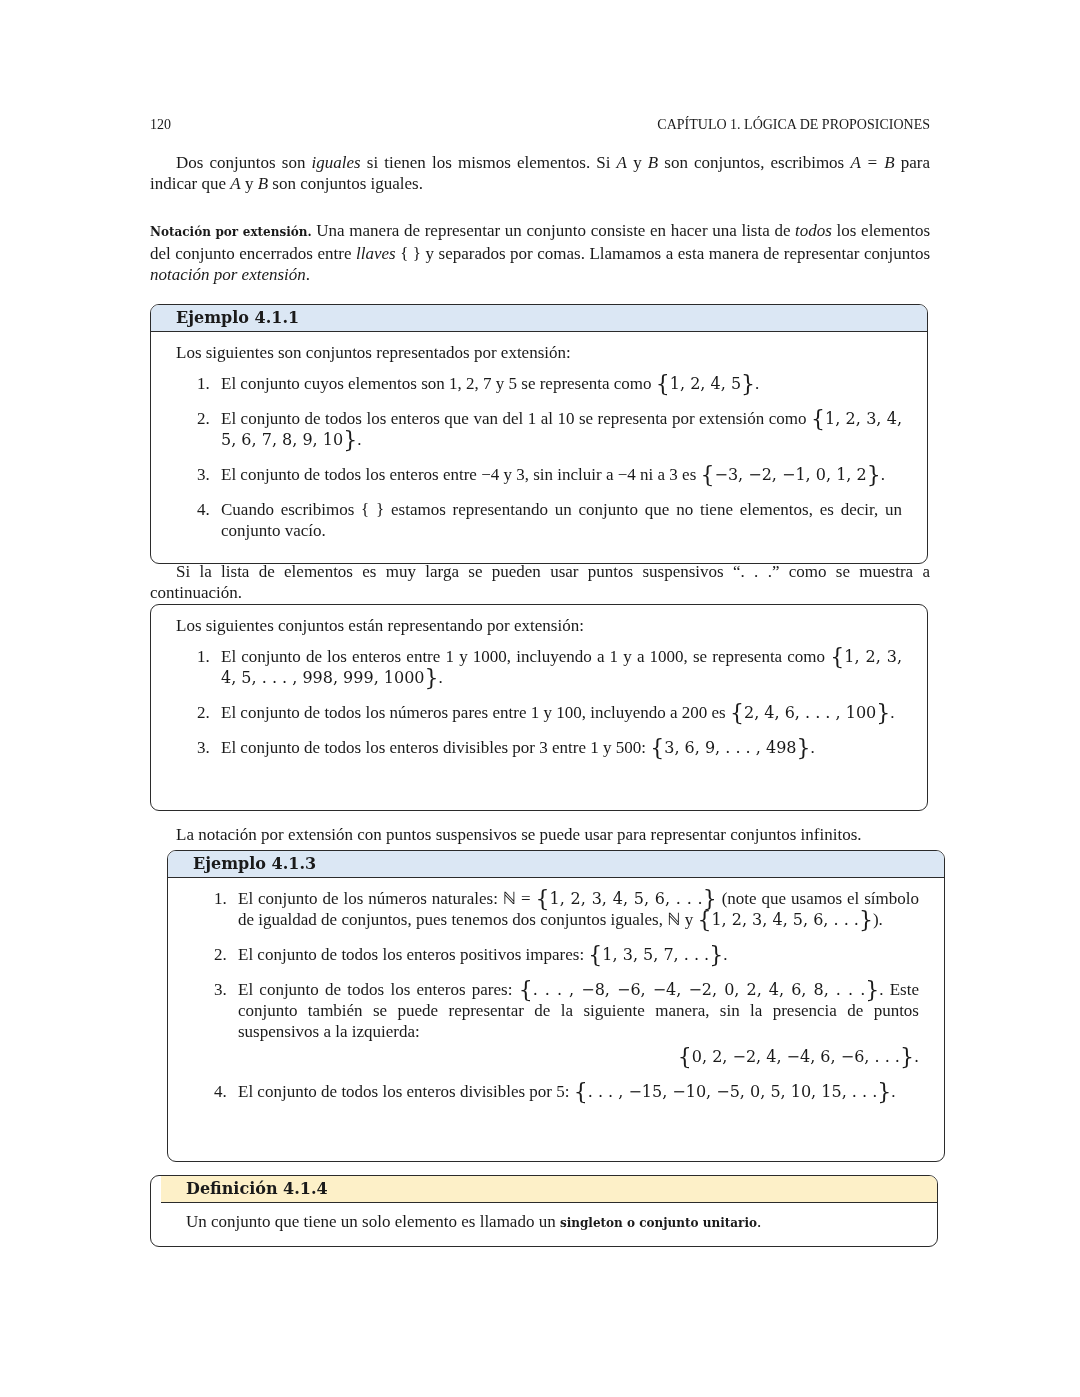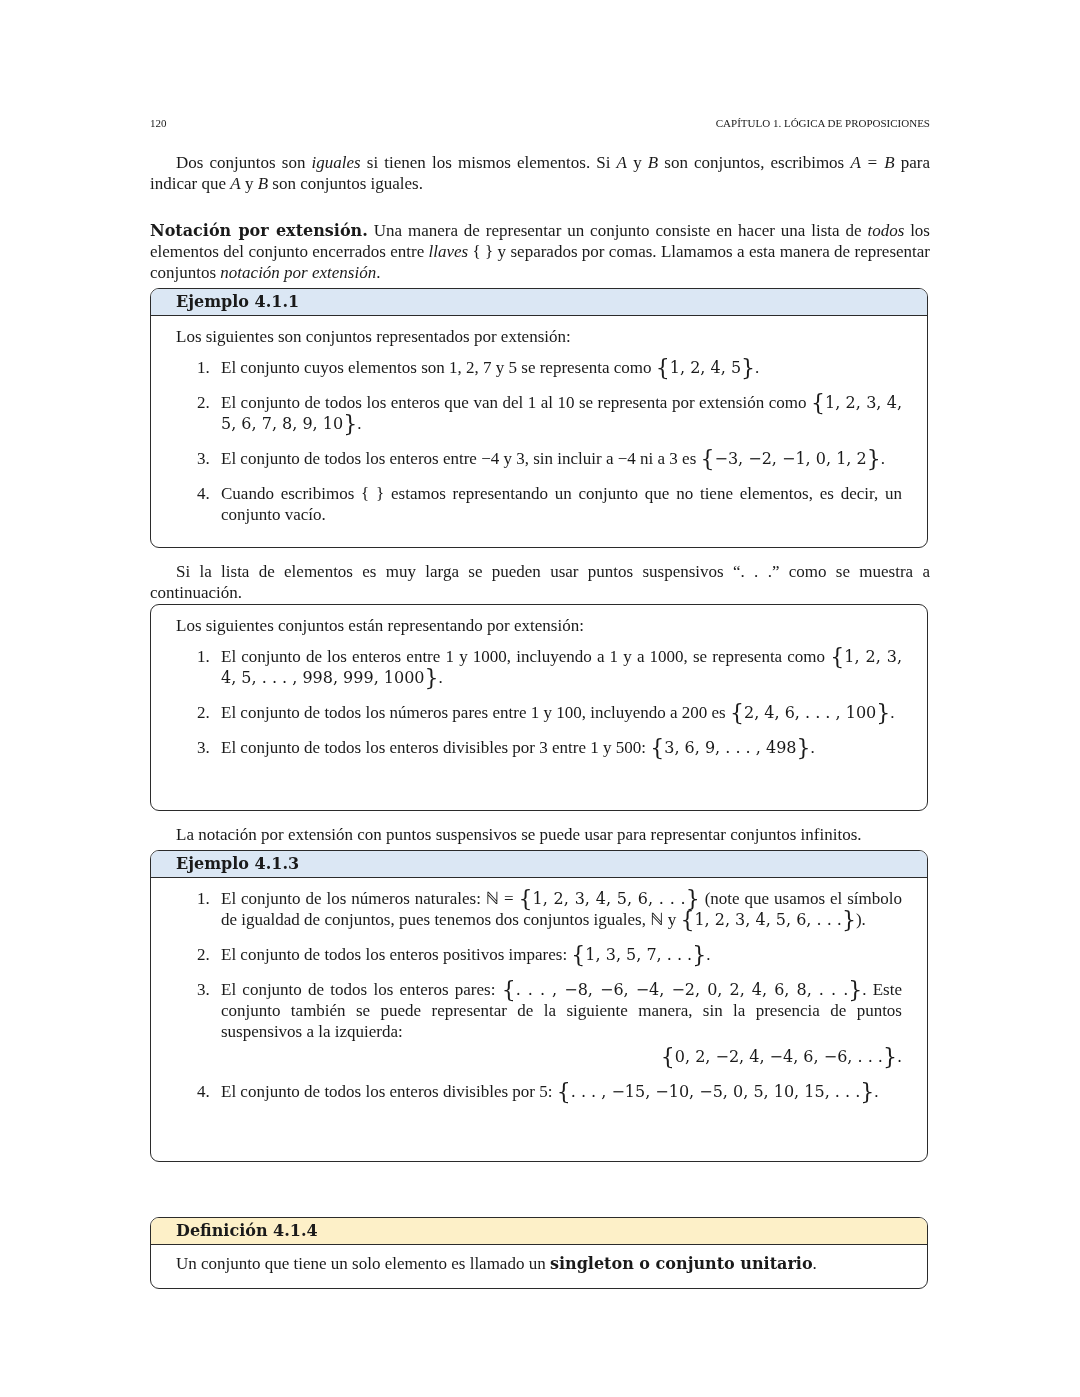--- a/index.html
+++ b/index.html
@@ -5,21 +5,21 @@
   html, body { margin: 0; padding: 0; background: #ffffff; }
   body {
     width: 1080px; height: 1397px; position: relative; overflow: hidden;
     font-family: "DejaVu Serif", "Liberation Serif", serif;
     color: #1a1a1a;
   }
   .page { position: absolute; left: 150px; top: 0; width: 780px; }
   .txt { font-family: "Liberation Serif", serif; font-size: 17px; line-height: 21px; }
   .running-head {
     position: absolute; top: 117px; left: 0; width: 780px; height: 22px;
-    font-family: "Liberation Serif", serif; font-size: 11px;
+    font-family: "Liberation Serif", serif; font-size: 14px;
   }
   .running-head .pnum { position: absolute; left: 0; top: 0; }
   .running-head .chap { position: absolute; right: 0; top: 0; }
   .para { position: absolute; left: 0; width: 780px; text-align: justify; }
   .indent { text-indent: 26px; }
   .box {
     position: absolute; left: 0; width: 776px;
     border: 1.6px solid #2b2b2b; border-radius: 9px; overflow: hidden; background: #fff;
   }
   .box-head {
@@ -30,38 +30,38 @@
   .ex .box-head { background: #dbe7f4; }
   .def .box-head { background: #fdf0c8; }
   .box-body { padding: 10px 25px 0 25px; position: relative; }
   .intro { margin: 0 0 10px 0; }
   ol.items { list-style: none; margin: 0; padding: 0; }
   ol.items li { position: relative; padding-left: 45px; margin-bottom: 14px; text-align: justify; }
   ol.items li .num { position: absolute; left: 21px; top: 0; }
   .math { font-family: "DejaVu Serif", serif; font-size: 16px; }
   .brace { font-size: 22px; line-height: 16px; vertical-align: -2px; }
   .display { text-align: right; margin: 4px 0 0 0; }
-  b.bold { font-family: "DejaVu Serif", serif; font-weight: bold; font-size: 16px; }
+  b.bold { font-family: "DejaVu Serif", serif; font-weight: bold; font-size: 12px; }
   i.it { font-style: italic; }
 </style>
 </head>
 <body>
 
 <div class="page">
 
   <div class="running-head">
     <span class="pnum">120</span>
     <span class="chap">CAPÍTULO 1.  LÓGICA DE PROPOSICIONES</span>
   </div>
 
   <p class="para txt indent" style="top:152px;margin:0;"><span>Dos conjuntos son </span><i class="it">iguales</i><span> si tienen los mismos elementos. Si </span><i class="it">A</i><span> y </span><i class="it">B</i><span> son conjuntos, escribimos </span><i class="it">A = B</i><span> para indicar que </span><i class="it">A</i><span> y </span><i class="it">B</i><span> son conjuntos iguales.</span></p>
 
   <p class="para txt" style="top:220px;margin:0;"><b class="bold">Notación por extensión.</b><span>  Una manera de representar un conjunto consiste en hacer una lista de </span><i class="it">todos</i><span> los elementos del conjunto encerrados entre </span><i class="it">llaves</i><span> { } y separados por comas. Llamamos a esta manera de representar conjuntos </span><i class="it">notación por extensión</i><span>.</span></p>
 
-  <div class="box ex" style="top:288px;height:258px;">
+  <div class="box ex" style="top:304px;height:258px;">
     <div class="box-head">Ejemplo 4.1.1</div>
     <div class="box-body txt">
       <p class="intro">Los siguientes son conjuntos representados por extensión:</p>
       <ol class="items">
         <li><span class="num">1.</span><span>El conjunto cuyos elementos son 1, 2, 7 y 5 se representa como </span><span class="math"><span class="brace">{</span><span>1, 2, 4, 5</span><span class="brace">}</span></span><span>.</span></li>
         <li><span class="num">2.</span><span>El conjunto de todos los enteros que van del 1 al 10 se representa por extensión como </span><span class="math"><span class="brace">{</span><span>1, 2, 3, 4, 5, 6, 7, 8, 9, 10</span><span class="brace">}</span></span><span>.</span></li>
         <li><span class="num">3.</span><span>El conjunto de todos los enteros entre −4 y 3, sin incluir a −4 ni a 3 es </span><span class="math"><span class="brace">{</span><span>−3, −2, −1, 0, 1, 2</span><span class="brace">}</span></span><span>.</span></li>
         <li><span class="num">4.</span><span>Cuando escribimos { } estamos representando un conjunto que no tiene elementos, es decir, un conjunto vacío.</span></li>
       </ol>
     </div>
@@ -75,32 +75,32 @@
       <ol class="items">
         <li><span class="num">1.</span><span>El conjunto de los enteros entre 1 y 1000, incluyendo a 1 y a 1000, se representa como </span><span class="math"><span class="brace">{</span><span>1, 2, 3, 4, 5, . . . , 998, 999, 1000</span><span class="brace">}</span></span><span>.</span></li>
         <li><span class="num">2.</span><span>El conjunto de todos los números pares entre 1 y 100, incluyendo a 200 es </span><span class="math"><span class="brace">{</span><span>2, 4, 6, . . . , 100</span><span class="brace">}</span></span><span>.</span></li>
         <li><span class="num">3.</span><span>El conjunto de todos los enteros divisibles por 3 entre 1 y 500: </span><span class="math"><span class="brace">{</span><span>3, 6, 9, . . . , 498</span><span class="brace">}</span></span><span>.</span></li>
       </ol>
     </div>
   </div>
 
   <p class="para txt indent" style="top:824px;margin:0;">La notación por extensión con puntos suspensivos se puede usar para representar conjuntos infinitos.</p>
 
-  <div class="box ex" style="top:850px;height:310px;">
+  <div class="box ex" style="top:850px;height:310px;margin-left:17px;">
     <div class="box-head">Ejemplo 4.1.3</div>
     <div class="box-body txt">
       <ol class="items">
         <li><span class="num">1.</span><span>El conjunto de los números naturales: ℕ = </span><span class="math"><span class="brace">{</span><span>1, 2, 3, 4, 5, 6, . . .</span><span class="brace">}</span></span><span> (note que usamos el símbolo de igualdad de conjuntos, pues tenemos dos conjuntos iguales, ℕ y </span><span class="math"><span class="brace">{</span><span>1, 2, 3, 4, 5, 6, . . .</span><span class="brace">}</span></span><span>).</span></li>
         <li><span class="num">2.</span><span>El conjunto de todos los enteros positivos impares: </span><span class="math"><span class="brace">{</span><span>1, 3, 5, 7, . . .</span><span class="brace">}</span></span><span>.</span></li>
         <li><span class="num">3.</span><span>El conjunto de todos los enteros pares: </span><span class="math"><span class="brace">{</span><span>. . . , −8, −6, −4, −2, 0, 2, 4, 6, 8, . . .</span><span class="brace">}</span></span><span>. Este conjunto también se puede representar de la siguiente manera, sin la presencia de puntos suspensivos a la izquierda:</span>
           <div class="display math"><span class="brace">{</span><span>0, 2, −2, 4, −4, 6, −6, . . .</span><span class="brace">}</span><span>.</span></div>
         </li>
         <li><span class="num">4.</span><span>El conjunto de todos los enteros divisibles por 5: </span><span class="math"><span class="brace">{</span><span>. . . , −15, −10, −5, 0, 5, 10, 15, . . .</span><span class="brace">}</span></span><span>.</span></li>
       </ol>
     </div>
   </div>
 
-  <div class="box def" style="top:1217px;height:70px;">
+  <div class="box def" style="top:1175px;height:70px;padding-left:10px;">
     <div class="box-head">Definición 4.1.4</div>
     <div class="box-body txt" style="padding-top:8px;"><span>Un conjunto que tiene un solo elemento es llamado un </span><b class="bold">singleton o conjunto unitario</b><span>.</span></div>
   </div>
 
 </div>
 
 </body></html>

